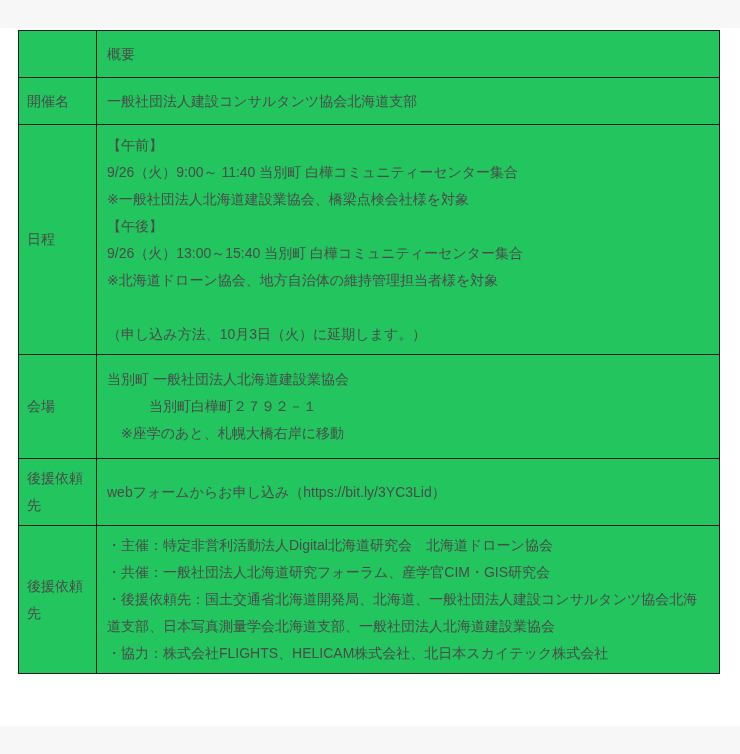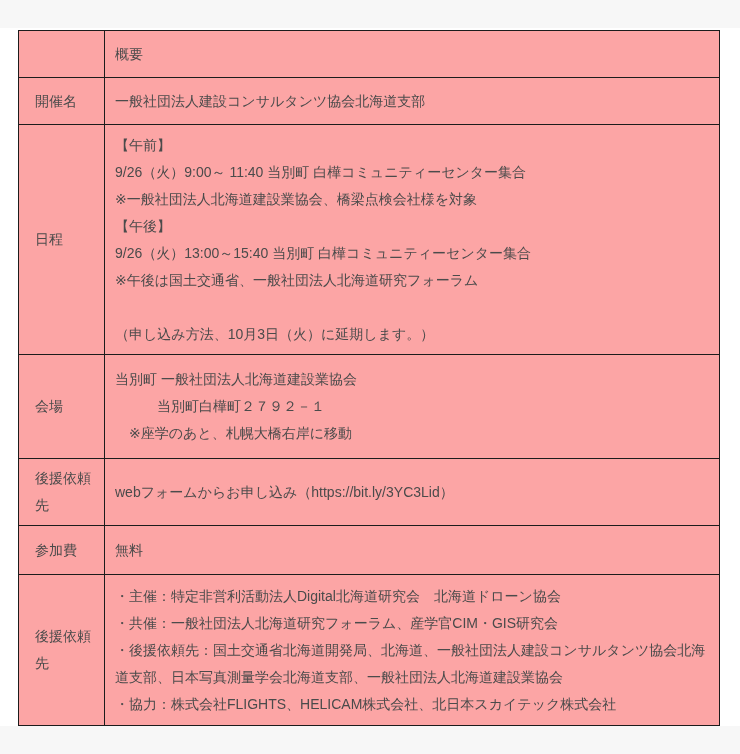--- a/index.html
+++ b/index.html
@@ -27,25 +27,25 @@
     width: 702px;
     border-collapse: collapse;
     table-layout: fixed;
     color: var(--text-color, #4b4b4b);
   }
   table.info-table td {
     border: 1px solid var(--border-color, #1c1c1c);
     vertical-align: middle;
     font-size: 14px;
     line-height: 27px;
-    background: #fca5a5;
+    background: #22c55e;
   }
   td.label-cell {
     width: 65px;
-    padding: 6px 4px 6px 16px;
+    padding: 6px 4px 6px 8px;
     word-break: break-all;
   }
   td.content-cell {
     padding: 6px 10px;
   }
   .cell-line {
     white-space: pre-wrap;
     min-height: 27px;
   }
   
@@ -77,46 +77,40 @@
         </td>
       </tr>
       <tr>
         <td class="label-cell">日程</td>
         <td class="content-cell">
           <div class="cell-line">【午前】</div>
           <div class="cell-line">9/26（火）9:00～ 11:40 当別町 白樺コミュニティーセンター集合</div>
           <div class="cell-line">※一般社団法人北海道建設業協会、橋梁点検会社様を対象</div>
           <div class="cell-line">【午後】</div>
           <div class="cell-line">9/26（火）13:00～15:40 当別町 白樺コミュニティーセンター集合</div>
-          <div class="cell-line">※午後は国土交通省、一般社団法人北海道研究フォーラム</div>
+          <div class="cell-line">※北海道ドローン協会、地方自治体の維持管理担当者様を対象</div>
           <div class="cell-line"></div>
           <div class="cell-line">（申し込み方法、10月3日（火）に延期します。）</div>
         </td>
       </tr>
       <tr>
         <td class="label-cell">会場</td>
         <td class="content-cell">
           <div class="cell-line">当別町 一般社団法人北海道建設業協会</div>
           <div class="cell-line">　　　当別町白樺町２７９２－１</div>
           <div class="cell-line">　※座学のあと、札幌大橋右岸に移動</div>
         </td>
       </tr>
       <tr>
         <td class="label-cell">後援依頼先</td>
         <td class="content-cell">
           <div class="cell-line">webフォームからお申し込み（https://bit.ly/3YC3Lid）</div>
         </td>
       </tr>
       <tr>
-        <td class="label-cell">参加費</td>
-        <td class="content-cell">
-          <div class="cell-line">無料</div>
-        </td>
-      </tr>
-      <tr>
         <td class="label-cell">後援依頼先</td>
         <td class="content-cell">
           <div class="cell-line">・主催：特定非営利活動法人Digital北海道研究会　北海道ドローン協会</div>
           <div class="cell-line">・共催：一般社団法人北海道研究フォーラム、産学官CIM・GIS研究会</div>
           <div class="cell-line">・後援依頼先：国土交通省北海道開発局、北海道、一般社団法人建設コンサルタンツ協会北海道支部、日本写真測量学会北海道支部、一般社団法人北海道建設業協会</div>
           <div class="cell-line">・協力：株式会社FLIGHTS、HELICAM株式会社、北日本スカイテック株式会社</div>
         </td>
       </tr>
     </tbody>
 </table>

